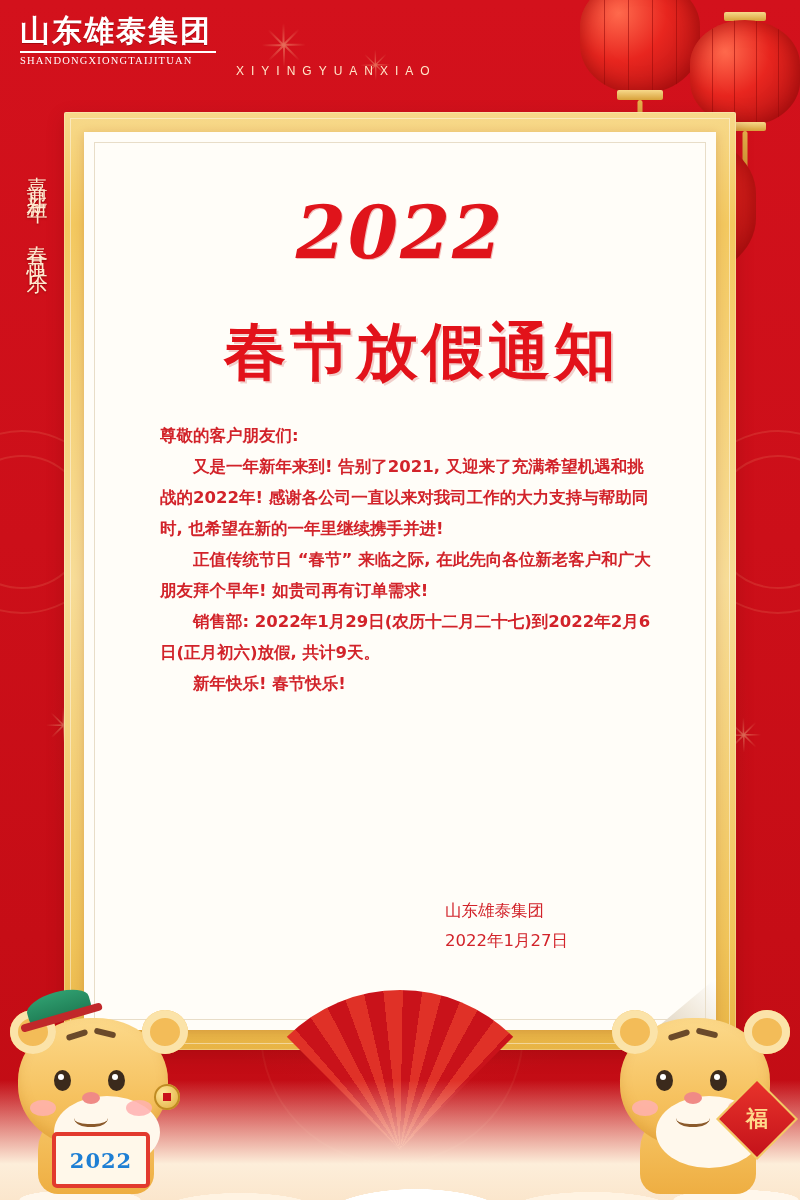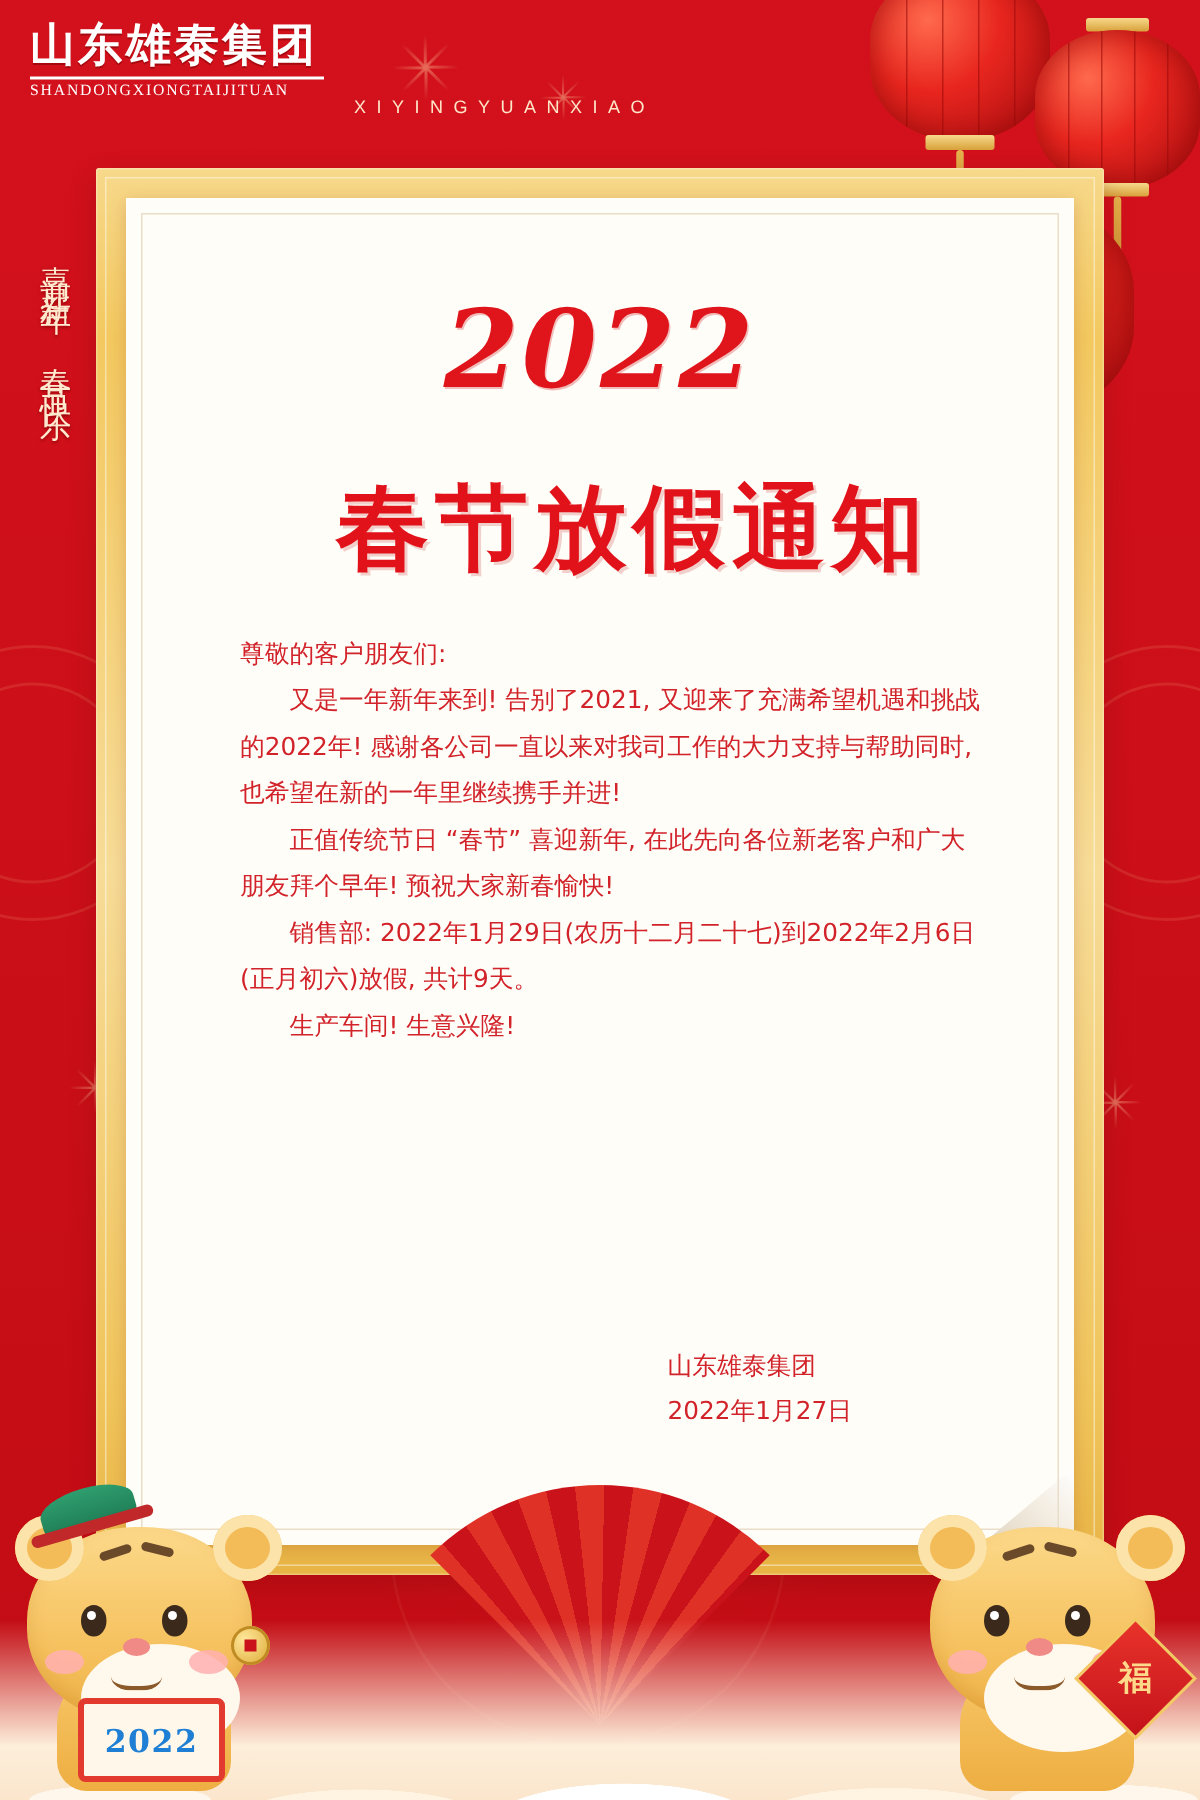--- a/index.html
+++ b/index.html
@@ -127,21 +127,21 @@
     font-family:"DejaVu Serif","Liberation Serif",serif;
     font-weight:700;font-size:62px;color:#e2121a;letter-spacing:4px;
     text-shadow:2px 2px 0 rgba(180,0,0,.18);
     margin-left:44px;
   }
   .body-text{
     position:absolute;left:76px;right:60px;top:288px;
     color:#d2232a;font-size:16.5px;line-height:31px;
     font-family:"DejaVu Sans","Liberation Sans",sans-serif;
   }
-  .body-text p{margin:0;}
+  .body-text p{margin:0;font-weight:bold;}
   .body-text p.ind{text-indent:2em;}
   .sign{
     position:absolute;right:148px;top:764px;
     color:#d2232a;font-size:16.5px;line-height:30px;text-align:left;
     font-family:"DejaVu Sans","Liberation Sans",sans-serif;
   }
 
   
   .bottom{
     position:absolute;left:0;bottom:0;width:800px;height:230px;overflow:hidden;
@@ -335,23 +335,23 @@
 
     <div class="year-art">
       <div class="yr">2022</div>
     </div>
 
     <div class="title">春节放假通知</div>
 
     <div class="body-text">
       <p>尊敬的客户朋友们:</p>
       <p class="ind">又是一年新年来到! 告别了2021, 又迎来了充满希望机遇和挑战的2022年! 感谢各公司一直以来对我司工作的大力支持与帮助同时, 也希望在新的一年里继续携手并进!</p>
-      <p class="ind">正值传统节日 “春节” 喜迎新年, 在此先向各位新老客户和广大朋友拜个早年! 预祝大家新春愉快!</p>
+      <p class="ind">正值传统节日 “春节” 来临之际, 在此先向各位新老客户和广大朋友拜个早年! 如贵司再有订单需求!</p>
       <p class="ind">销售部: 2022年1月29日(农历十二月二十七)到2022年2月6日(正月初六)放假, 共计9天。</p>
-      <p class="ind">生产车间! 生意兴隆!</p>
+      <p class="ind">新年快乐! 春节快乐!</p>
     </div>
 
     <div class="sign">
       <div>山东雄泰集团</div>
       <div>2022年1月27日</div>
     </div>
 
     <div class="fold"></div>
   </div>
 

